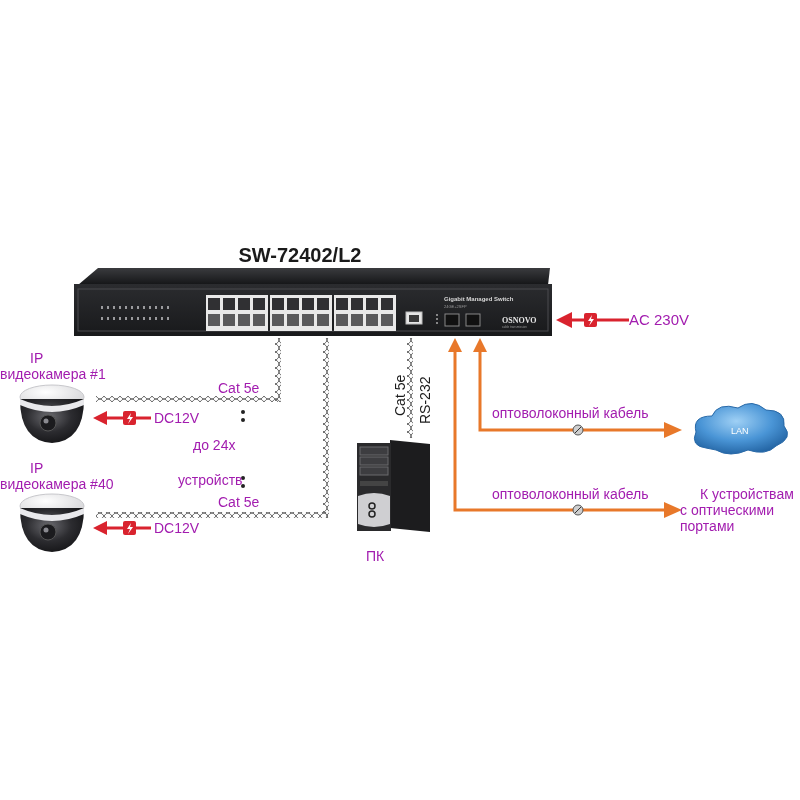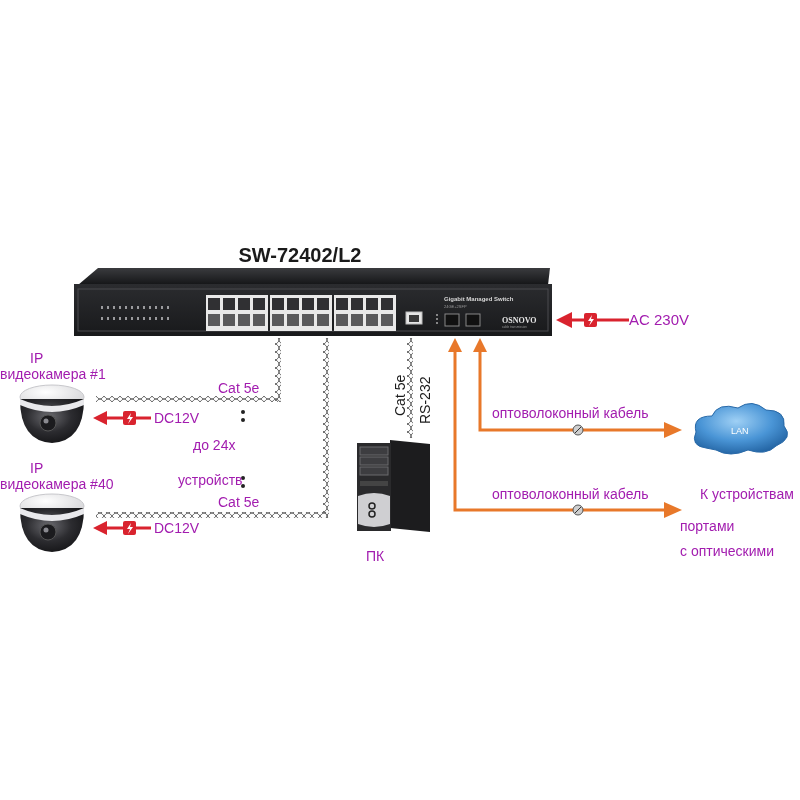--- a/index.html
+++ b/index.html
@@ -232,14 +232,14 @@
 <div class="lbl" style="left:154px; top:520px;">DC12V</div>
 
 <div class="vtext" style="left:392px; top:416px;">Cat 5e</div>
 <div class="vtext" style="left:417px; top:424px;">RS-232</div>
 <div class="lbl ctr" style="left:366px; width:40px; top:548px;">ПК</div>
 
 <div class="lbl" style="left:492px; top:405px;">оптоволоконный кабель</div>
 <div class="lbl" style="left:492px; top:486px;">оптоволоконный кабель</div>
 
 <div class="lbl ctr" style="left:700px; width:110px; top:486px;">К устройствам</div>
-<div class="lbl ctr" style="left:680px; width:110px; top:502px;margin-top:41px;">с оптическими</div>
+<div class="lbl ctr" style="left:680px; width:110px; top:502px;">с оптическими</div>
 <div class="lbl ctr" style="left:680px; width:110px; top:518px;">портами</div>
 
 </body></html>

